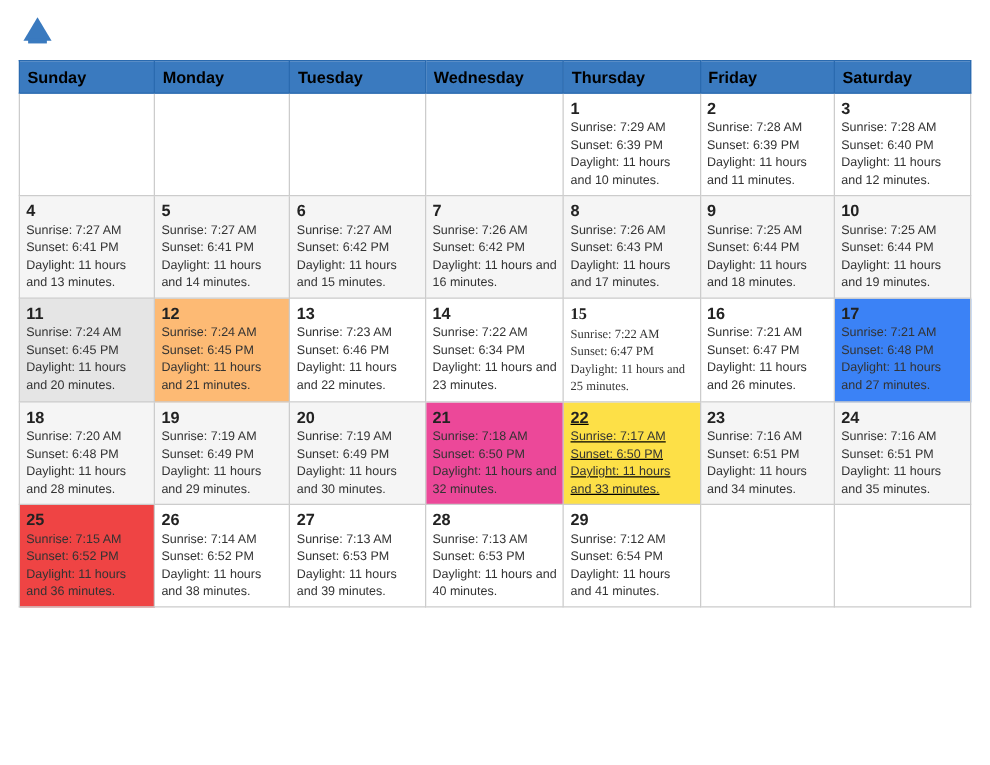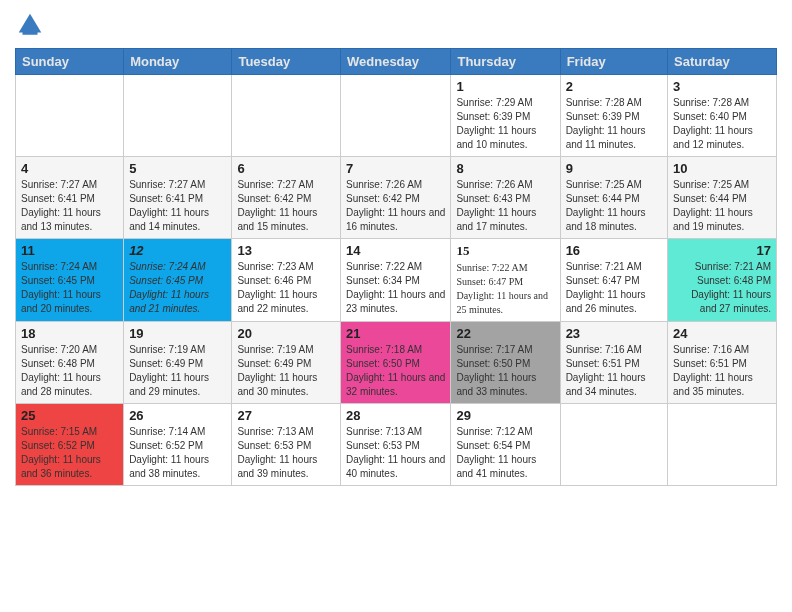--- a/index.html
+++ b/index.html
@@ -58,21 +58,21 @@
       font-size: 14px;
       color: #555;
     }
     .calendar {
       width: 100%;
       border-collapse: collapse;
       border: 1px solid #ccc;
     }
     .calendar th {
       background-color: #3a7abf;
-      color: #e5e5e5;
+      color: #000000;
       text-align: left;
       padding: 5px 6px;
       font-size: 13px;
       font-weight: bold;
       border: 1px solid #2a6aaf;
     }
     .calendar td {
       vertical-align: top;
       border: 1px solid #ccc;
       padding: 4px 5px;
@@ -198,27 +198,27 @@
 Daylight: 11 hours and 18 minutes.</div>
           </td>
           <td style="background: rgb(245, 245, 245);">
             <span class="day-number">10</span>
             <div class="day-info">Sunrise: 7:25 AM
 Sunset: 6:44 PM
 Daylight: 11 hours and 19 minutes.</div>
           </td>
         </tr>
         <tr>
-          <td style="background: #0ea5e9;">
+          <td style="background: #e5e5e5;">
             <span class="day-number">11</span>
             <div class="day-info">Sunrise: 7:24 AM
 Sunset: 6:45 PM
 Daylight: 11 hours and 20 minutes.</div>
           </td>
-          <td style="background: #0ea5e9; font-style: italic;">
+          <td style="background: #fdba74;">
             <span class="day-number">12</span>
             <div class="day-info">Sunrise: 7:24 AM
 Sunset: 6:45 PM
 Daylight: 11 hours and 21 minutes.</div>
           </td>
           <td style="background: rgb(255, 255, 255);">
             <span class="day-number">13</span>
             <div class="day-info">Sunrise: 7:23 AM
 Sunset: 6:46 PM
 Daylight: 11 hours and 22 minutes.</div>
@@ -234,21 +234,21 @@
             <div class="day-info">Sunrise: 7:22 AM
 Sunset: 6:47 PM
 Daylight: 11 hours and 25 minutes.</div>
           </td>
           <td style="background: rgb(255, 255, 255);">
             <span class="day-number">16</span>
             <div class="day-info">Sunrise: 7:21 AM
 Sunset: 6:47 PM
 Daylight: 11 hours and 26 minutes.</div>
           </td>
-          <td style="background: #5eead4; text-align: right;">
+          <td style="background: #3b82f6;">
             <span class="day-number">17</span>
             <div class="day-info">Sunrise: 7:21 AM
 Sunset: 6:48 PM
 Daylight: 11 hours and 27 minutes.</div>
           </td>
         </tr>
         <tr>
           <td style="background: rgb(245, 245, 245);">
             <span class="day-number">18</span>
             <div class="day-info">Sunrise: 7:20 AM
@@ -266,21 +266,21 @@
             <div class="day-info">Sunrise: 7:19 AM
 Sunset: 6:49 PM
 Daylight: 11 hours and 30 minutes.</div>
           </td>
           <td style="background: #ec4899;">
             <span class="day-number">21</span>
             <div class="day-info">Sunrise: 7:18 AM
 Sunset: 6:50 PM
 Daylight: 11 hours and 32 minutes.</div>
           </td>
-          <td style="background: #a3a3a3;">
+          <td style="background: #fde047; text-decoration: underline;">
             <span class="day-number">22</span>
             <div class="day-info">Sunrise: 7:17 AM
 Sunset: 6:50 PM
 Daylight: 11 hours and 33 minutes.</div>
           </td>
           <td style="background: rgb(245, 245, 245);">
             <span class="day-number">23</span>
             <div class="day-info">Sunrise: 7:16 AM
 Sunset: 6:51 PM
 Daylight: 11 hours and 34 minutes.</div>

